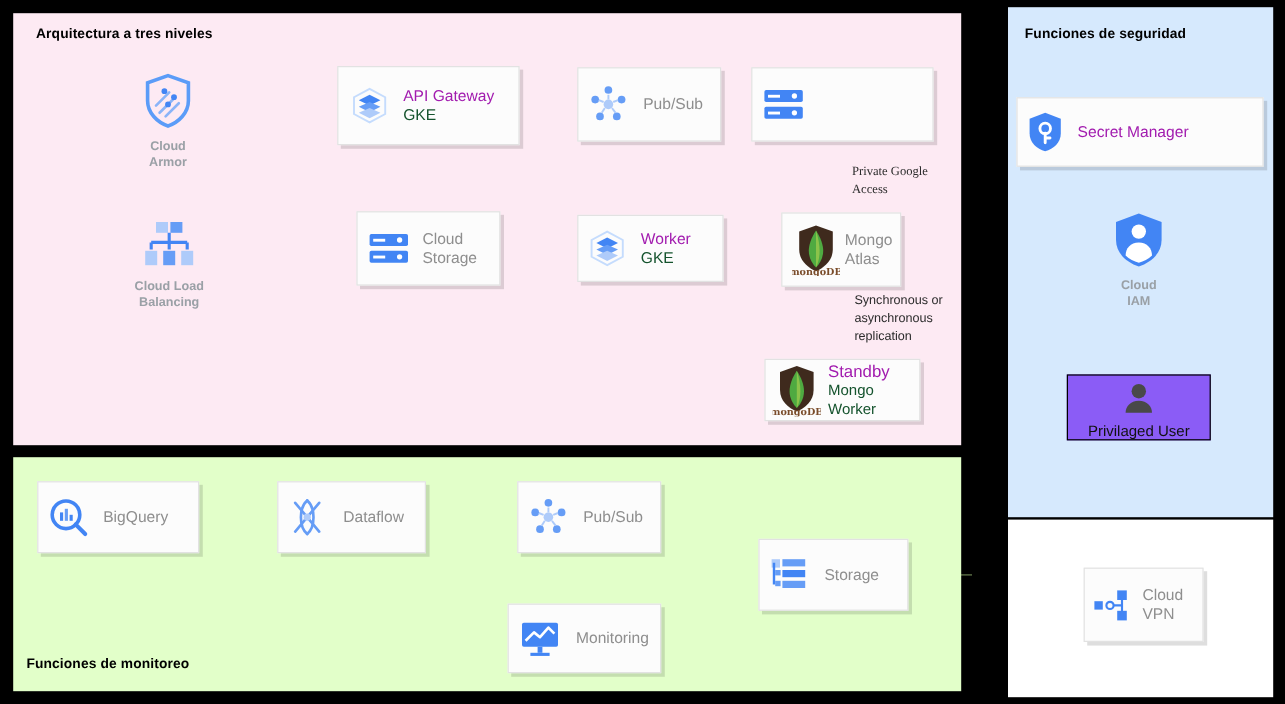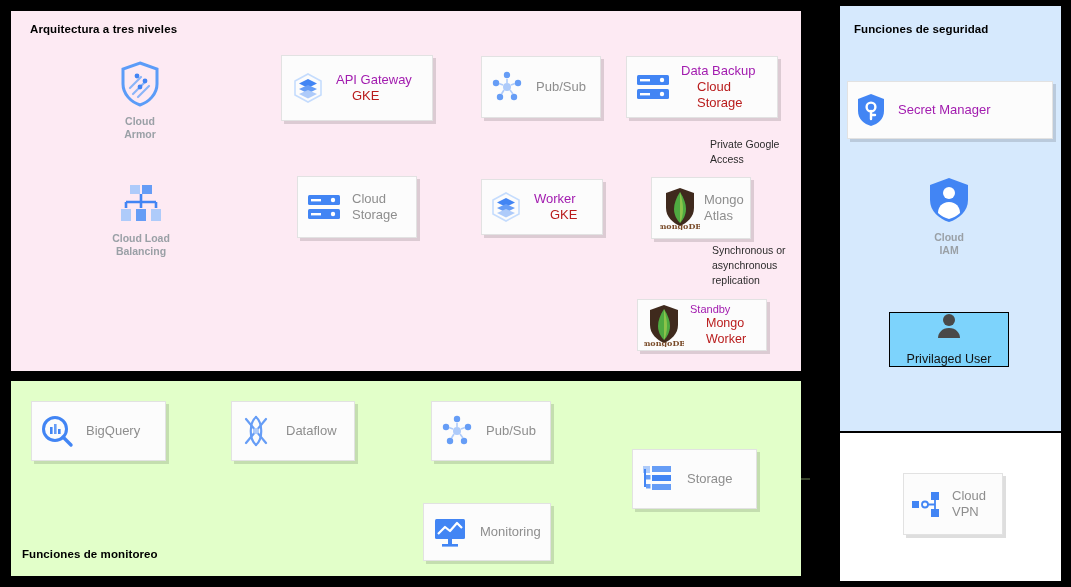--- a/index.html
+++ b/index.html
@@ -13,31 +13,31 @@
 
   .panel-title{position:absolute;font-size:11.5px;font-weight:bold;color:#000;letter-spacing:.1px;}
 
   
   .node{position:absolute;box-sizing:border-box;background:#fcfcfc;
         border:1px solid #e2e2e2;box-shadow:3px 3px 0 rgba(0,0,0,.13);
         display:flex;align-items:center;}
   .node .ico{flex:0 0 auto;display:flex;align-items:center;justify-content:flex-start;}
   .node .txt{display:flex;flex-direction:column;justify-content:center;line-height:1.24;}
   .t-main{font-size:13px;color:#a21caf;}
-  .t-sub{font-size:13px;color:#b91c1c;margin-left:16px;}
+  .t-sub{font-size:13px;color:#14532d;}
   .t-grey{font-size:13px;color:#8e8e8e;}
   .t-grey2{font-size:13px;color:#8e8e8e;line-height:1.2;}
 
   
   .bare{position:absolute;display:flex;flex-direction:column;align-items:center;}
   .bare .lab{font-size:10.5px;font-weight:bold;color:#9aa0a6;text-align:center;
              line-height:1.25;margin-top:3px;}
 
-  .plain-box{position:absolute;box-sizing:border-box;background:#7dd3fc;border:1.5px solid #000;
-             display:flex;flex-direction:column;align-items:center;justify-content:space-between;}
+  .plain-box{position:absolute;box-sizing:border-box;background:#8b5cf6;border:1.5px solid #000;
+             display:flex;flex-direction:column;align-items:center;justify-content:flex-end;}
   .plain-box .pl{font-size:12.5px;color:#111;margin-top:2px;}
 
   .edge-label{position:absolute;font-size:10.5px;color:#2b2b2b;line-height:1.42;}
   svg.wires{position:absolute;left:0;top:0;width:1071px;height:587px;pointer-events:none;}
 </style>
 </head>
 <body>
 
 <svg class="wires" viewBox="0 0 1071 587">
   <defs>
@@ -183,24 +183,20 @@
   <span class="ico" style="width:46px;">
     <svg width="36" height="30" viewBox="0 0 36 30">
       <rect x="2" y="3" width="32" height="10" rx="1.5" fill="#4285f4"></rect>
       <rect x="5" y="7" width="10" height="2.4" fill="#fff"></rect>
       <circle cx="27" cy="8" r="2.2" fill="#fff"></circle>
       <rect x="2" y="17" width="32" height="10" rx="1.5" fill="#4285f4"></rect>
       <rect x="5" y="21" width="10" height="2.4" fill="#fff"></rect>
       <circle cx="27" cy="22" r="2.2" fill="#fff"></circle>
     </svg>
   </span>
-  <span class="txt">
-    <span class="t-main">Data Backup</span>
-    <span class="t-sub">Cloud Storage</span>
-  </span>
 </div>
 
 <div class="node" style="left:481px;top:179px;width:122px;height:56px;padding:0 8px;">
   <span class="ico" style="width:44px;">
     <svg width="32" height="32" viewBox="0 0 32 32">
       <path d="M16 2 L29 9 V23 L16 30 L3 23 V9 Z" fill="none" stroke="#c5dcfd" stroke-width="1.6"></path>
       <path d="M16 7 L25 11.5 L16 16 L7 11.5 Z" fill="#4285f4"></path>
       <path d="M16 13 L25 17 L16 21.5 L7 17 Z" fill="#669df6"></path>
       <path d="M16 18 L25 22 L16 26.5 L7 22 Z" fill="#aecbfa"></path>
     </svg>
@@ -229,26 +225,26 @@
 <div class="node" style="left:637px;top:299px;width:130px;height:52px;padding:0 6px;">
   <span class="ico" style="width:44px;">
     <svg width="40" height="44" viewBox="0 0 40 44">
       <path d="M20 2 L34 7 V22 C34 31 27 37 20 40 C13 37 6 31 6 22 V7 Z" fill="#3f2a1d"></path>
       <path d="M20 6 C24 12 26 18 26 23 C26 29 23 34 20 37 C17 34 14 29 14 23 C14 18 16 12 20 6 Z" fill="#4faa41"></path>
       <path d="M20 6 C22 12 23 18 23 23 C23 29 21.5 34 20 37 Z" fill="#8bc34a"></path>
       <text x="20" y="43" font-size="8" font-family="DejaVu Serif, serif" font-weight="bold" text-anchor="middle" fill="#7a4c2a">mongoDB</text>
     </svg>
   </span>
   <span class="txt" style="margin-left:2px;">
-    <span class="t-main" style="font-size:11px;">Standby</span>
+    <span class="t-main" style="font-size:14px;">Standby</span>
     <span class="t-sub" style="font-size:12.5px;">Mongo Worker</span>
   </span>
 </div>
 
-<div class="edge-label" style="left:710px;top:137px;width:90px;">
+<div class="edge-label" style="left:710px;top:137px;width:90px;font-family:Liberation Serif, serif;">
   <span>Private Google</span><br>
   <span>Access</span>
 </div>
 
 <div class="edge-label" style="left:712px;top:243px;width:92px;">
   <span>Synchronous or</span><br>
   <span>asynchronous</span><br>
   <span>replication</span>
 </div>
 

